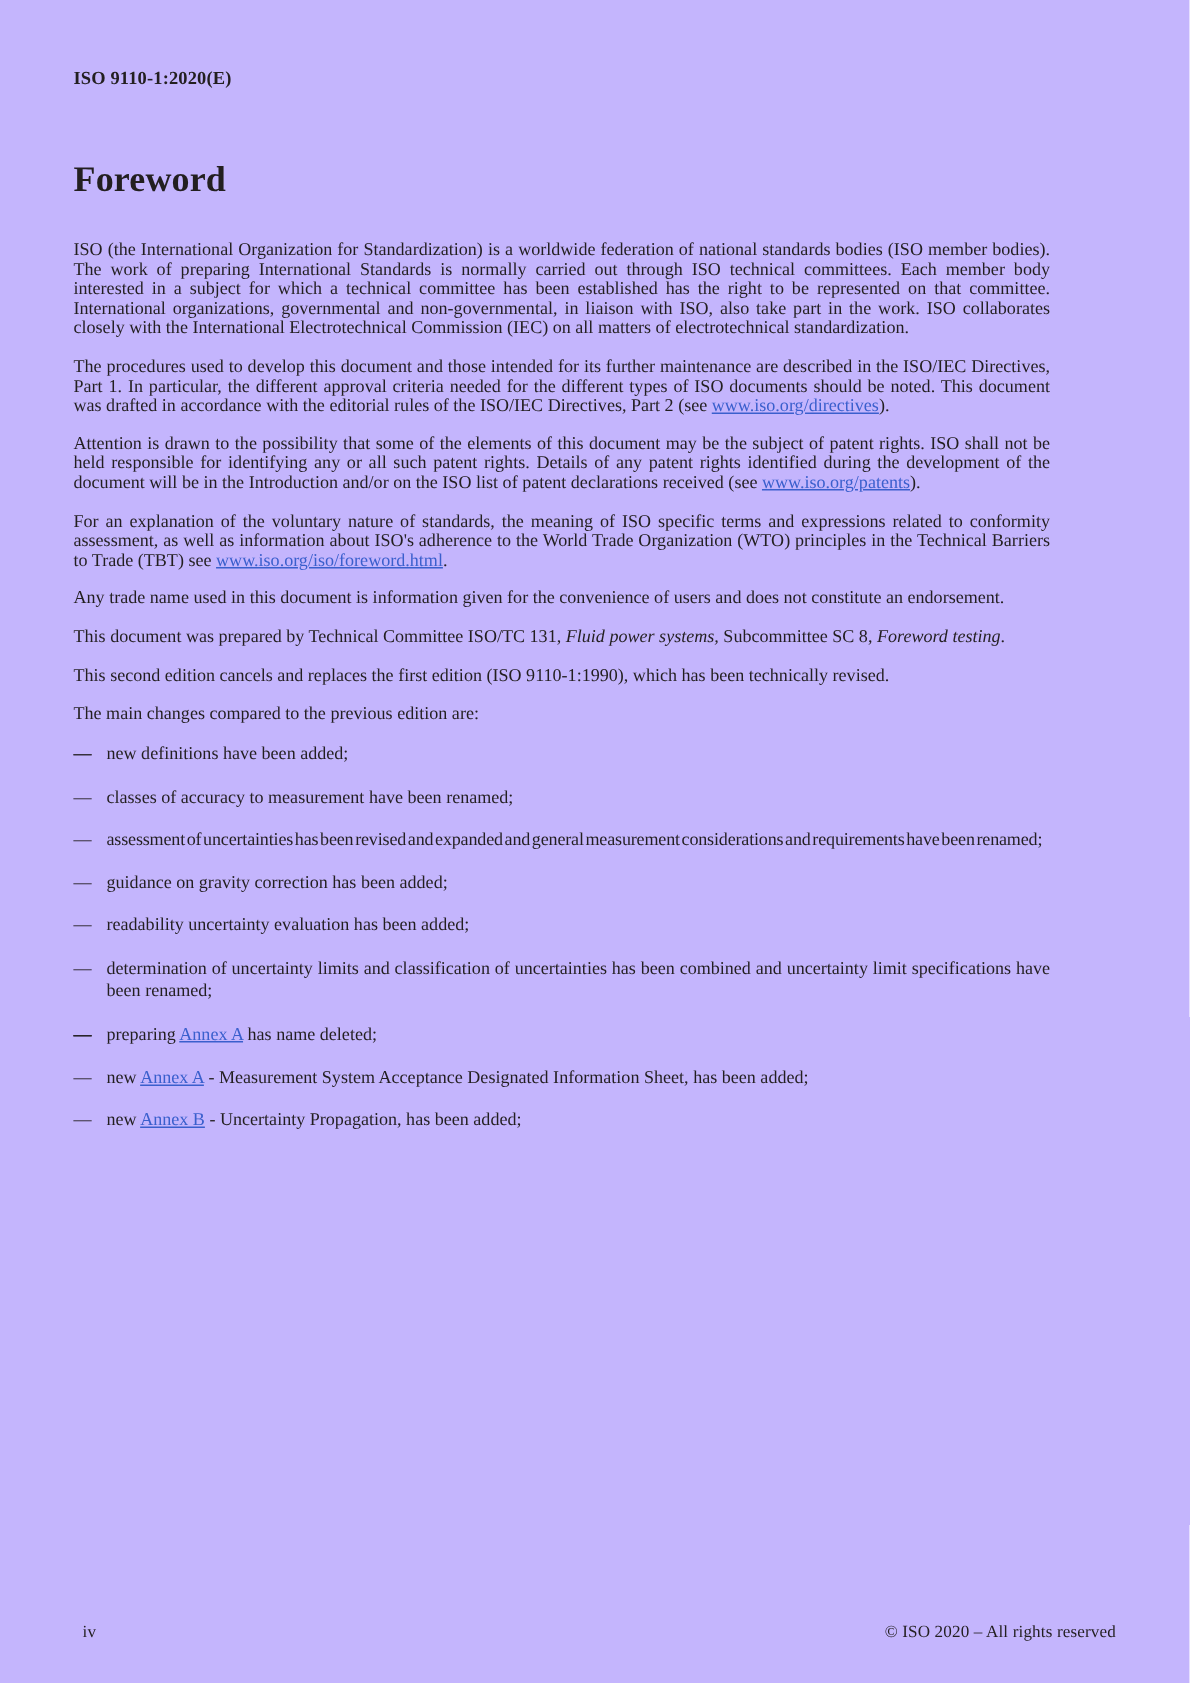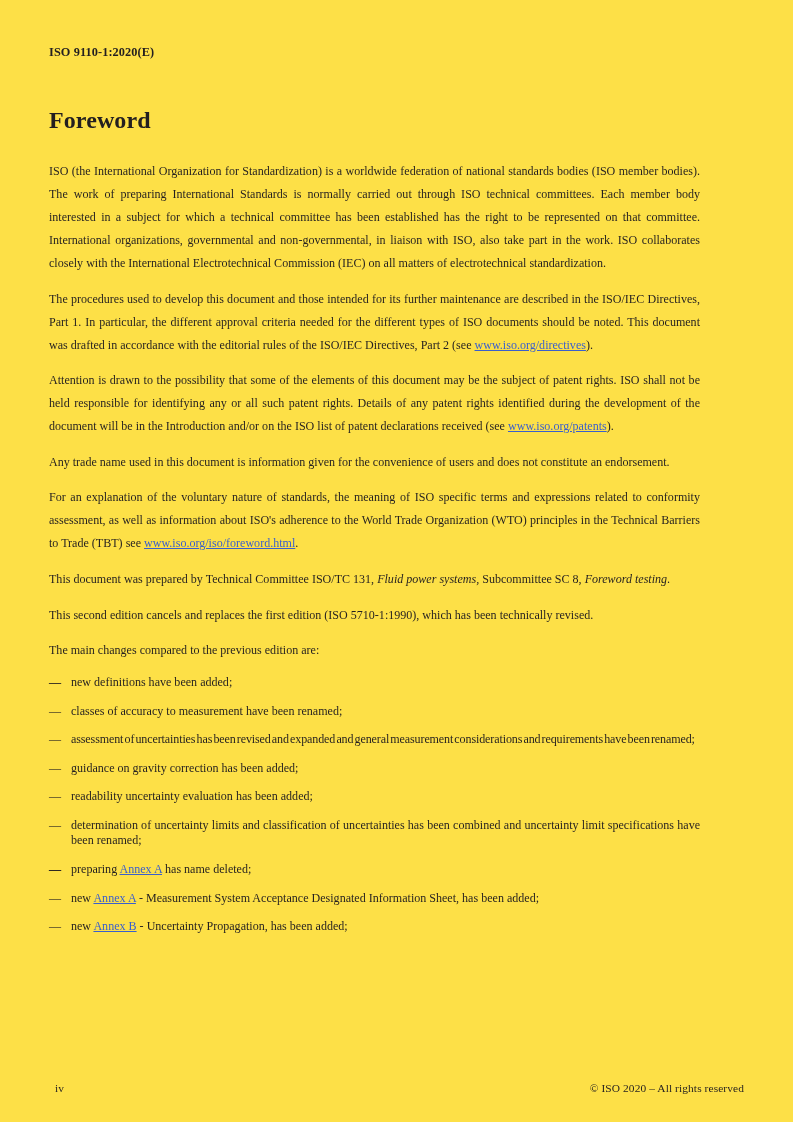--- a/index.html
+++ b/index.html
@@ -9,21 +9,21 @@
     background: #ffffff;
   }
   body {
     font-family: "Liberation Serif", "DejaVu Serif", serif;
     color: #231f20;
   }
   .page {
     position: relative;
     width: 793px;
     height: 1122px;
-    background: #fde047;
+    background: #c4b5fd;
     overflow: hidden;
     box-sizing: border-box;
   }
   .content {
     position: absolute;
     left: 49px;
     top: 0;
     width: 651px;
   }
   .running-head {
@@ -39,21 +39,21 @@
     margin: 0;
     padding-top: 47px;
     letter-spacing: 0.1px;
     color: #231f20;
   }
   .body-block {
     padding-top: 26px;
   }
   p.para {
     font-size: 12.05px;
-    line-height: 23px;
+    line-height: 13px;
     text-align: justify;
     text-justify: inter-word;
     margin: 0 0 12.6px 0;
     color: #231f20;
     hyphens: none;
   }
   p.para:last-child {
     margin-bottom: 0;
   }
   a.link {
@@ -124,27 +124,27 @@
     <h1 class="foreword">Foreword</h1>
 
     <div class="body-block">
 
       <p class="para">ISO (the International Organization for Standardization) is a worldwide federation of national standards bodies (ISO member bodies). The work of preparing International Standards is normally carried out through ISO technical committees. Each member body interested in a subject for which a technical committee has been established has the right to be represented on that committee. International organizations, governmental and non-governmental, in liaison with ISO, also take part in the work. ISO collaborates closely with the International Electrotechnical Commission (IEC) on all matters of electrotechnical standardization.</p>
 
       <p class="para"><span>The procedures used to develop this document and those intended for its further maintenance are described in the ISO/IEC Directives, Part 1. In particular, the different approval criteria needed for the different types of ISO documents should be noted. This document was drafted in accordance with the editorial rules of the ISO/IEC Directives, Part 2 (see </span><a class="link" href="#">www.iso.org/directives</a><span>).</span></p>
 
       <p class="para"><span>Attention is drawn to the possibility that some of the elements of this document may be the subject of patent rights. ISO shall not be held responsible for identifying any or all such patent rights. Details of any patent rights identified during the development of the document will be in the Introduction and/or on the ISO list of patent declarations received (see </span><a class="link" href="#">www.iso.org/patents</a><span>).</span></p>
 
+      <p class="para"><span>For an explanation of the voluntary nature of standards, the meaning of ISO specific terms and expressions related to conformity assessment, as well as information about ISO's adherence to the World Trade Organization (WTO) principles in the Technical Barriers to Trade (TBT) see </span><a class="link" href="#">www.iso.org/iso/foreword.html</a><span>.</span></p>
+
       <p class="para">Any trade name used in this document is information given for the convenience of users and does not constitute an endorsement.</p>
 
-      <p class="para"><span>For an explanation of the voluntary nature of standards, the meaning of ISO specific terms and expressions related to conformity assessment, as well as information about ISO's adherence to the World Trade Organization (WTO) principles in the Technical Barriers to Trade (TBT) see </span><a class="link" href="#">www.iso.org/iso/foreword.html</a><span>.</span></p>
-
       <p class="para"><span>This document was prepared by Technical Committee ISO/TC 131, </span><i class="ital">Fluid power systems,</i><span> Subcommittee SC 8, </span><i class="ital">Foreword testing</i><span>.</span></p>
 
-      <p class="para">This second edition cancels and replaces the first edition (ISO 5710-1:1990), which has been technically revised.</p>
+      <p class="para">This second edition cancels and replaces the first edition (ISO 9110-1:1990), which has been technically revised.</p>
 
       <p class="para">The main changes compared to the previous edition are:</p>
 
       <ul class="changes list-gap-top">
 
         <li>
           <span class="dash">—</span>
         </li>
 
         <li>

